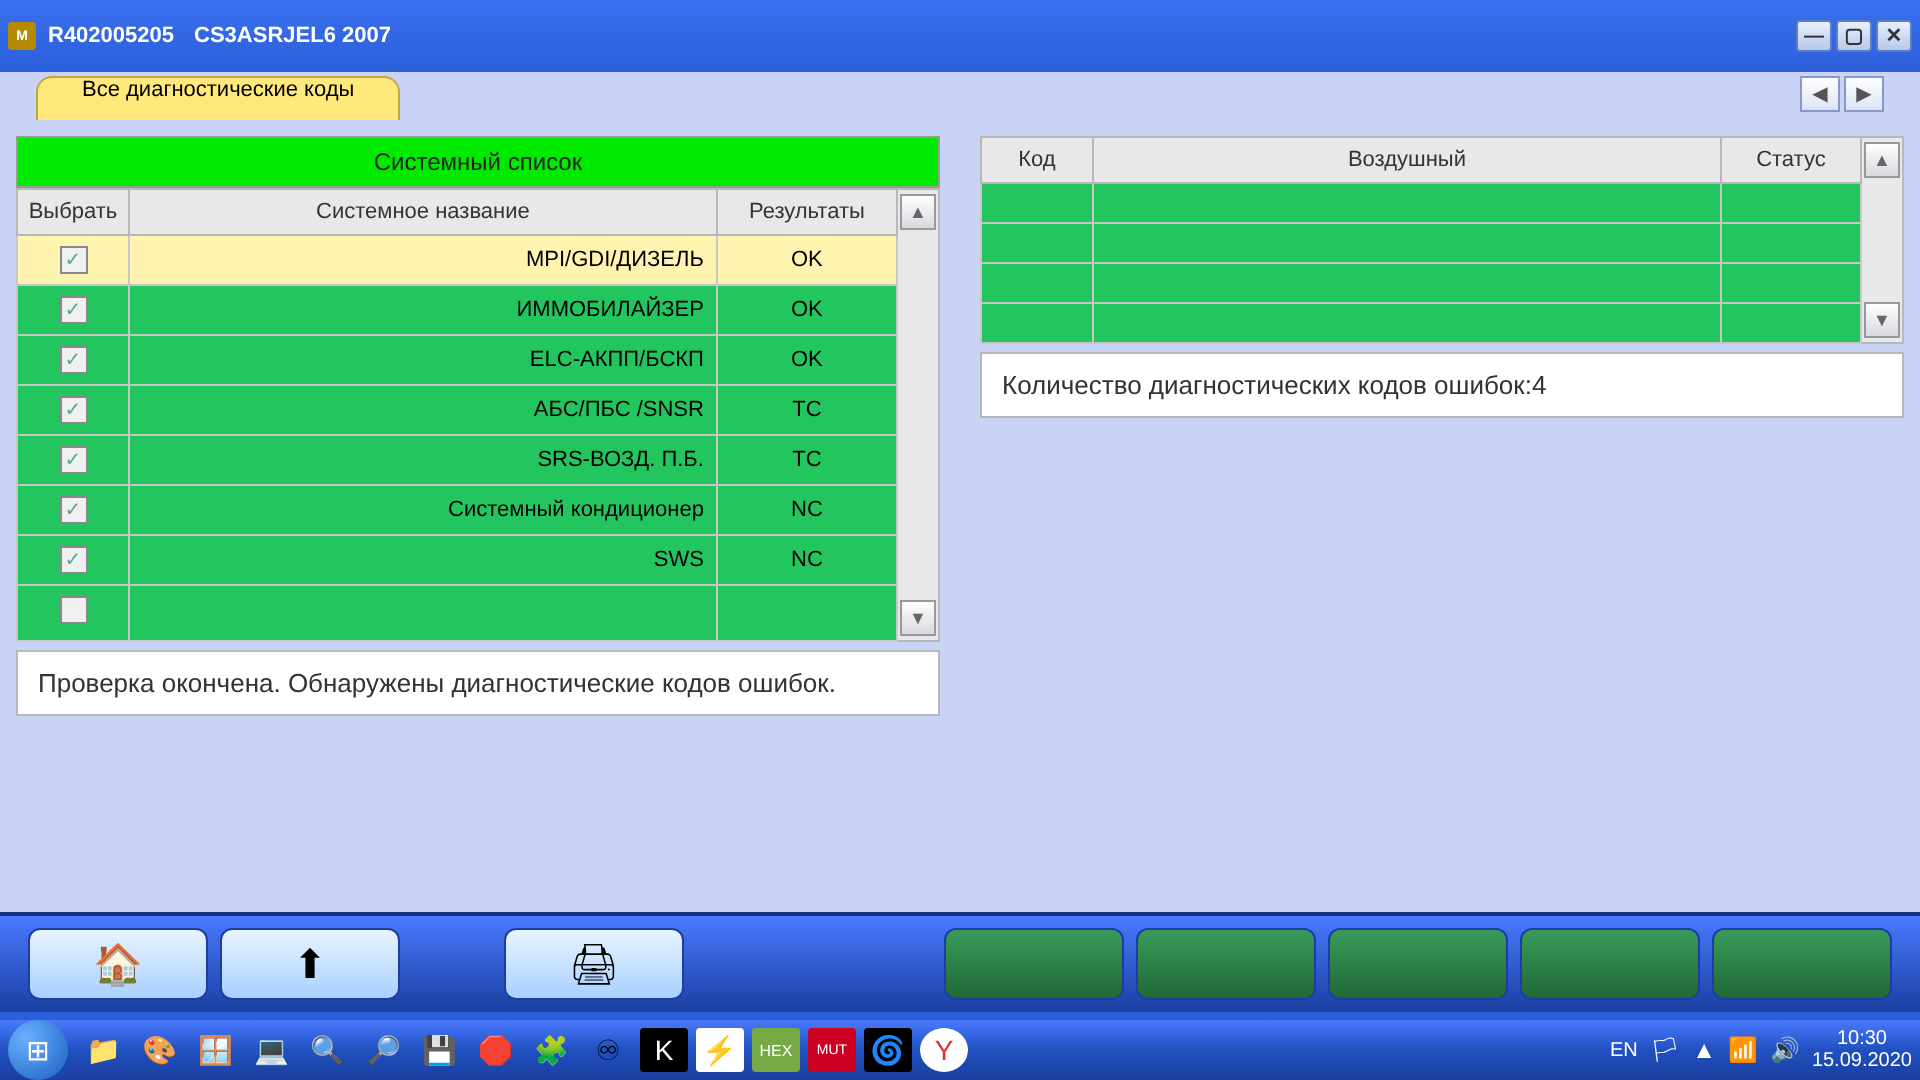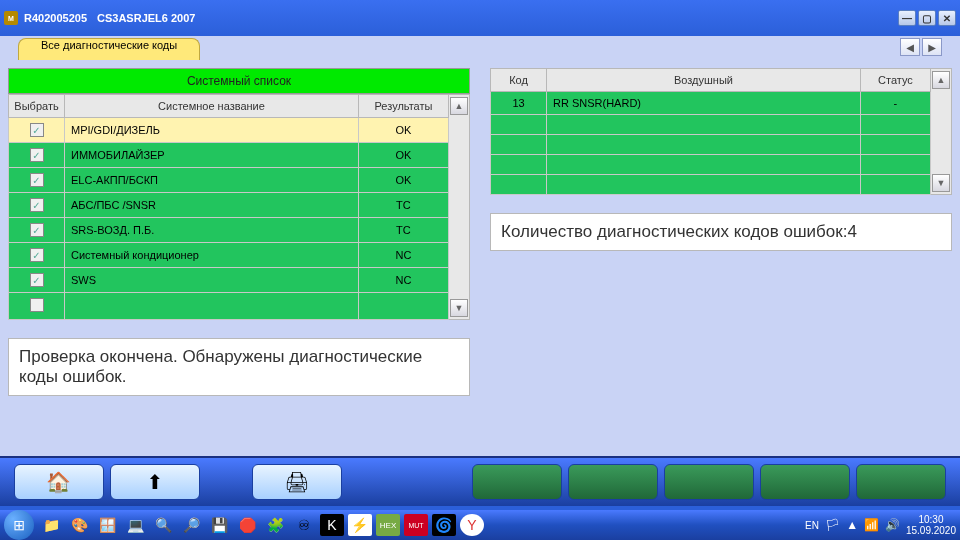--- a/index.html
+++ b/index.html
@@ -19,28 +19,28 @@
 .tab .x { margin-left: 8px; width: 12px; height: 12px; border: 1px solid #888; display: inline-flex; align-items: center; justify-content: center; font-size: 8px; background: #fff; }
 .navarrows { position: absolute; right: 18px; top: 2px; display: flex; }
 .navbtn { width: 20px; height: 18px; background: linear-gradient(#fff,#dde3f5); border: 1px solid #8a98c8; margin-left: 2px; display: flex; align-items: center; justify-content: center; font-size: 10px; color: #555; cursor: pointer; }
 
 
 .content { background: #c9d3f5; padding: 8px 8px 10px; display: flex; gap: 20px; height: 396px; }
 .panel { flex: 1; display: flex; flex-direction: column; }
 .panel-header { background: #00ea00; color: #222; text-align: center; font-size: 12px; padding: 5px 0; border: 1px solid #999; }
 .tbl { border-collapse: collapse; width: 100%; background: #22c55e; font-size: 11px; }
 .tbl th { background: #e8e8e8; border: 1px solid #b8b8b8; padding: 5px 4px; font-weight: normal; font-size: 11px; color: #333; }
-.tbl td { border: 1px solid #c8c8c8; padding: 5px 6px; height: 20px; }
+.tbl td { border: 1px solid #c8c8c8; padding: 5px 6px; height: 20px; text-align: right; }
 .tbl td.center { text-align: center; }
 .tbl tr.sel td { background: #fff3b0; }
 .chk { width: 14px; height: 14px; border: 1px solid #888; background: #f0f0f0; display: inline-flex; align-items: center; justify-content: center; font-size: 10px; color: #5a9; }
 .tablewrap { display: flex; }
 .scrollcol { width: 22px; background: #e8e8e8; border: 1px solid #b8b8b8; border-left: none; display: flex; flex-direction: column; justify-content: space-between; padding: 2px 0; }
 .scrollbtn { width: 18px; height: 18px; margin: 0 auto; background: linear-gradient(#fff,#d8d8e0); border: 1px solid #999; display: flex; align-items: center; justify-content: center; font-size: 9px; color: #666; cursor: pointer; }
-.statusbox { margin-top: 18px; background: #fff; border: 1px solid #b8b8b8; padding: 8px 10px; font-size: 17px; color: #333; }
+.statusbox { margin-top: 4px; background: #fff; border: 1px solid #b8b8b8; padding: 8px 10px; font-size: 13px; color: #333; }
 
 
 .toolbar { height: 50px; background: linear-gradient(#4a7aff,#1a3fa0); border-top: 2px solid #1a3080; display: flex; align-items: center; padding: 0 14px; gap: 6px; }
 .toolbtn { height: 36px; border-radius: 6px; border: 1px solid #1a3fa0; display: flex; align-items: center; justify-content: center; }
 .toolbtn.light { background: linear-gradient(#e8f4ff,#a8d0ff); width: 90px; }
 .toolbtn.dark { background: linear-gradient(#3a9a5a,#206838); width: 90px; }
 .toolbar .gap { width: 40px; }
 .ticon { font-size: 20px; }
 
 
@@ -140,39 +140,34 @@
               <td></td>
               <td class="center"></td>
             </tr>
           </tbody>
       </table>
       <div class="scrollcol">
         <div class="scrollbtn">▲</div>
         <div class="scrollbtn">▼</div>
       </div>
     </div>
-    <div class="statusbox">Проверка окончена. Обнаружены диагностические коды ошибок.</div>
+    <div class="statusbox">Проверка окончена. Обнаружены диагностические кодов ошибок.</div>
   </div>
 
   <div class="panel">
     <div class="tablewrap">
       <table class="tbl">
         <thead>
             <tr>
           <th class="r-c1">Код</th>
           <th class="r-c2">Воздушный</th>
           <th class="r-c3">Статус</th>
         </tr>
           </thead>
         <tbody id="right-body">
-            <tr>
-              <td class="center">13</td>
-              <td>RR SNSR(HARD)</td>
-              <td class="center">-</td>
-            </tr>
             <tr>
               <td class="center"></td>
               <td></td>
               <td class="center"></td>
             </tr>
             <tr>
               <td class="center"></td>
               <td></td>
               <td class="center"></td>
             </tr>

